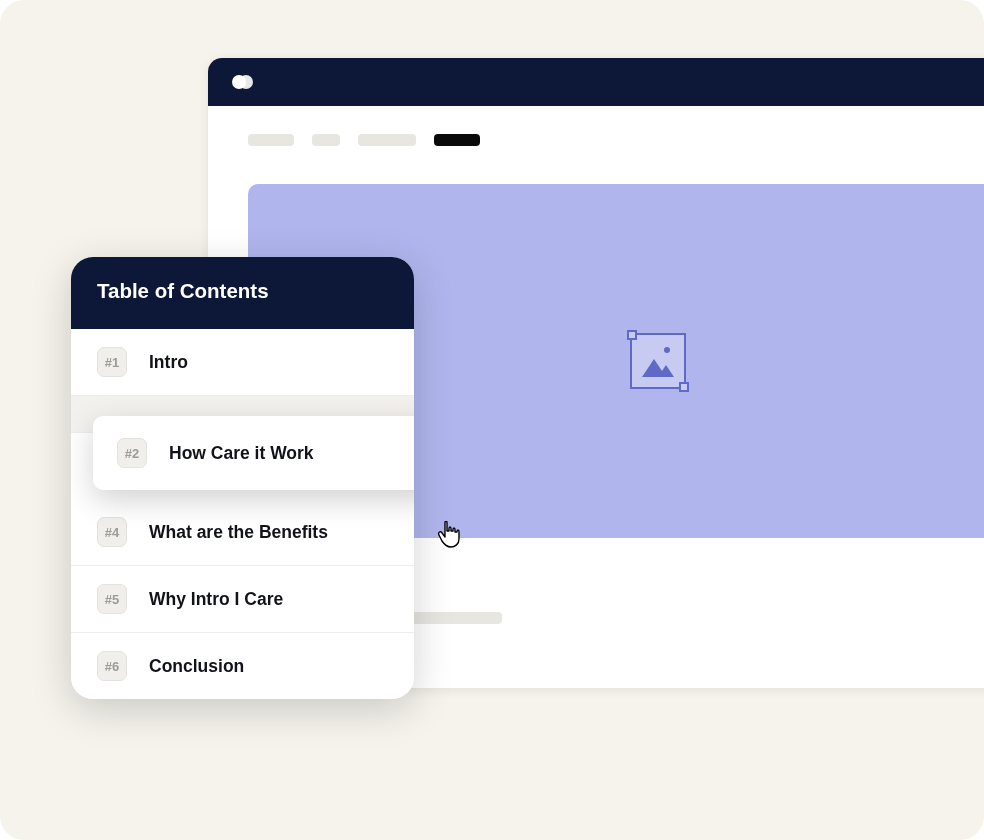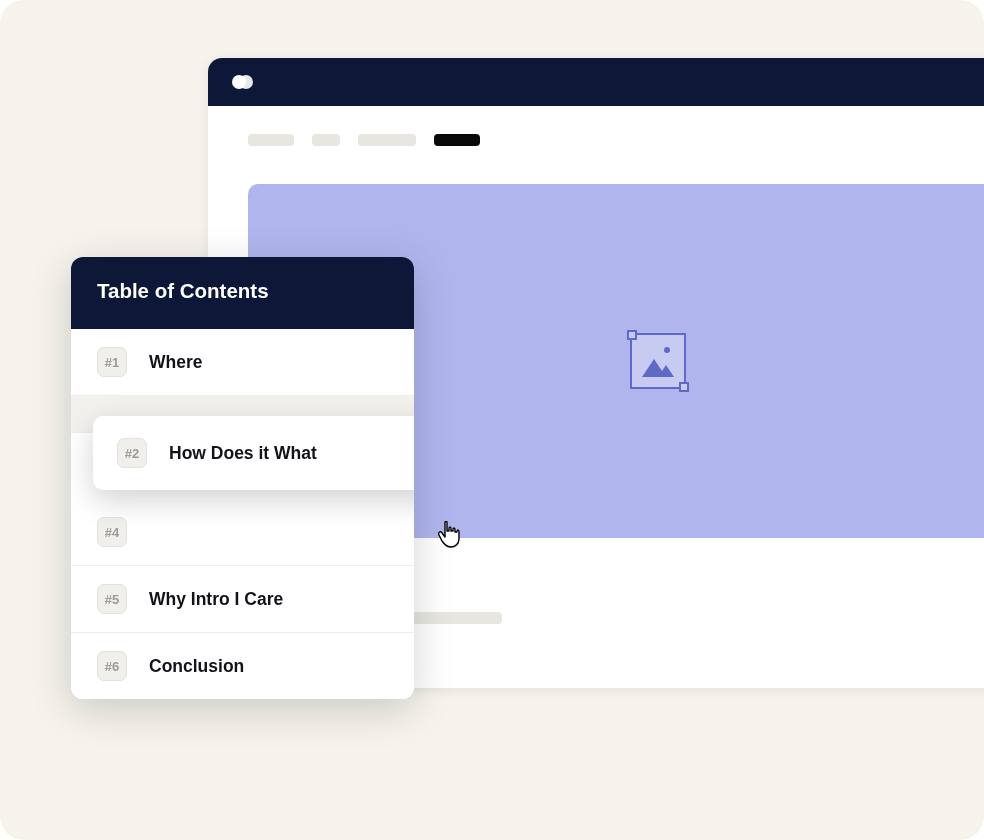--- a/index.html
+++ b/index.html
@@ -150,21 +150,21 @@
 }
 .sk-line.l1 { width: 116px; }
 .sk-line.l2 { width: 254px; }
 
 
 .toc {
   position: absolute;
   left: 71px;
   top: 257px;
   width: 343px;
-  border-radius: 12px;
+  border-radius: 22px;
   overflow: hidden;
   box-shadow: 0 10px 40px rgba(0,0,0,0.18);
   background: #fff;
 }
 .toc-header {
   background: #0d1838;
   color: #fff;
   padding: 22px 26px 26px;
   font-size: 20.5px;
   font-weight: 600;
@@ -263,36 +263,37 @@
       </div>
     </div>
   </div>
 
   <div class="toc">
     <div class="toc-header">Table of Contents</div>
     <div class="toc-list">
 
       <div class="toc-item">
         <div class="toc-num">#1</div>
-        <div class="toc-label">Where</div>
+        <div class="toc-label">Intro</div>
       </div>
 
       <div class="toc-hover-wrap">
         <div class="toc-lifted">
           <div class="toc-num">#2</div>
-          <div class="toc-label">How Does it What</div>
+          <div class="toc-label">How Care it Work</div>
         </div>
         <div class="toc-item" style="border-top:1px solid #eeede9">
           <div class="toc-num">#3</div>
           <div class="toc-label">Where Do I Start</div>
         </div>
       </div>
 
       <div class="toc-item">
         <div class="toc-num">#4</div>
+        <div class="toc-label">What are the Benefits</div>
       </div>
 
       <div class="toc-item">
         <div class="toc-num">#5</div>
         <div class="toc-label">Why Intro I Care</div>
       </div>
 
       <div class="toc-item">
         <div class="toc-num">#6</div>
         <div class="toc-label">Conclusion</div>

